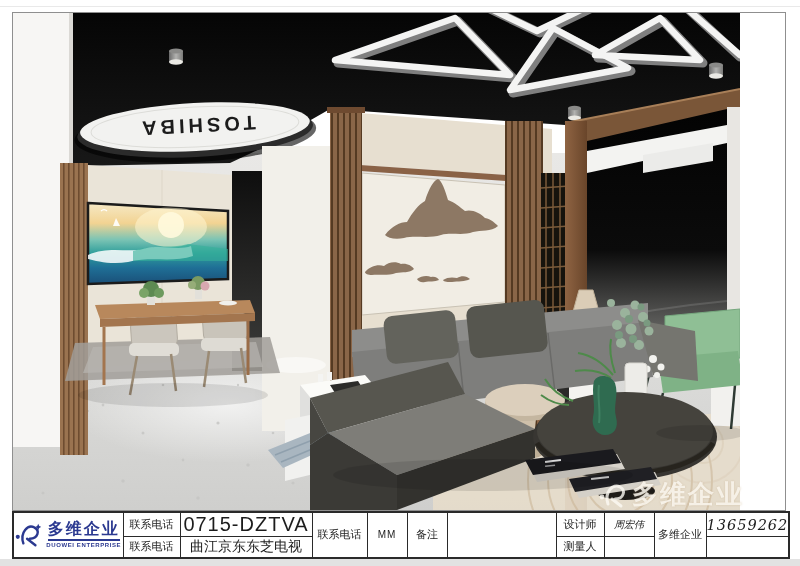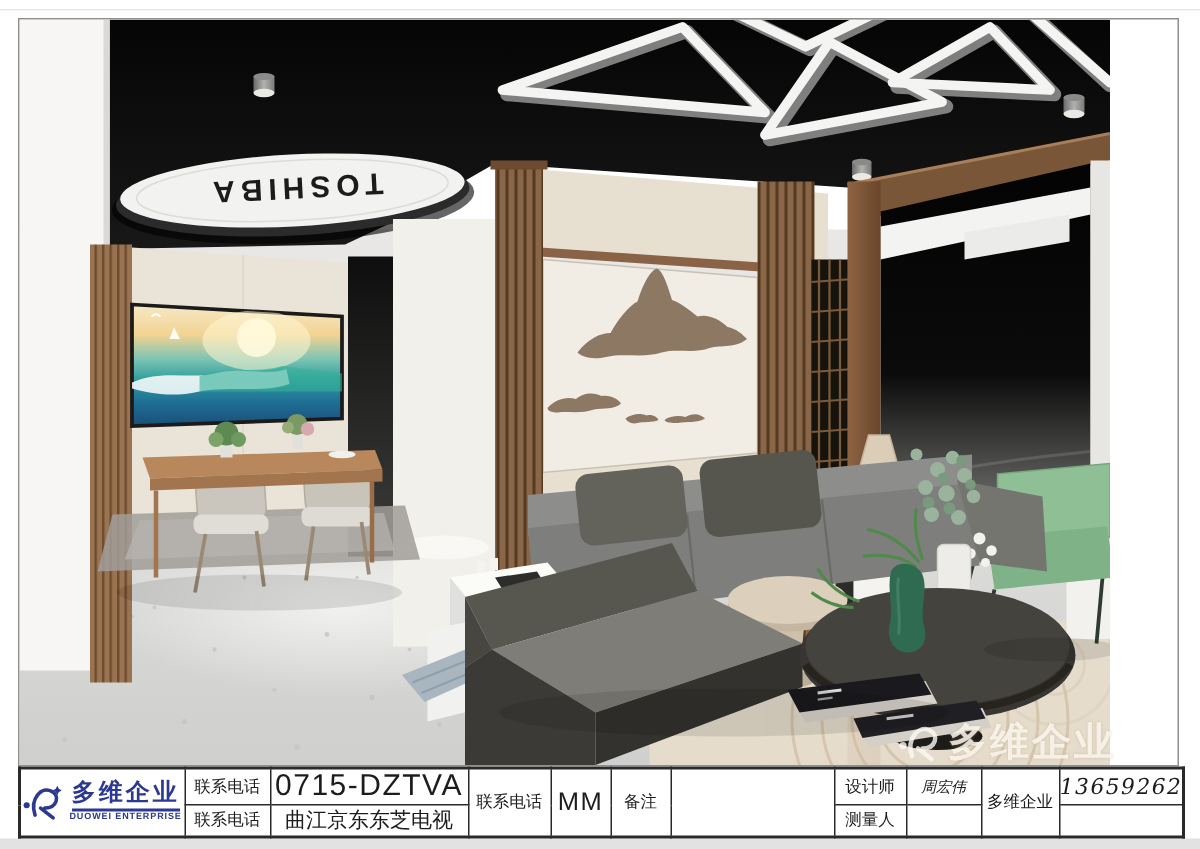--- a/index.html
+++ b/index.html
@@ -15,21 +15,21 @@
              color:rgba(252,250,244,0.82);font-weight:bold;font-size:26px;letter-spacing:2px;
              text-shadow:0 0 2px rgba(190,160,120,0.45);white-space:nowrap;overflow:hidden;}
   .title-block{position:absolute;left:12px;top:511px;width:776px;height:41px;z-index:10;
                border-collapse:collapse;table-layout:fixed;background:#fff;
                border:2px solid #2a2a2a;}
   .title-block td{border:1px solid #2a2a2a;text-align:center;vertical-align:middle;
                   padding:0;overflow:hidden;background:#fff;color:#1c1c1c;}
   .tb-label{font-size:11px;}
   .tb-projno{font-size:20px;letter-spacing:1px;color:#111;}
   .tb-projname{font-size:14px;font-weight:normal;}
-  .tb-unit{font-size:17px;letter-spacing:1px;}
+  .tb-unit{font-size:10px;letter-spacing:1px;}
   .tb-script{font-family:Liberation Serif, serif;font-style:italic;font-size:10px;margin-top:12px;}
   .tb-phone{font-family:"DejaVu Serif","Liberation Serif",serif;font-style:italic;font-size:14.5px;letter-spacing:1px;}
   .logo-cell-inner{display:flex;align-items:center;justify-content:center;gap:5px;}
   .logo-text-col{display:flex;flex-direction:column;align-items:center;line-height:1;}
   .logo-cn{font-size:16px;font-weight:bold;color:var(--logo-blue,#2b3990);letter-spacing:2px;
            border-bottom:2px solid var(--logo-blue,#2b3990);padding-bottom:2px;}
   .logo-en{font-size:6px;font-weight:bold;color:var(--logo-blue,#2b3990);letter-spacing:.6px;margin-top:1px;}
 </style>
 </head>
 <body>

